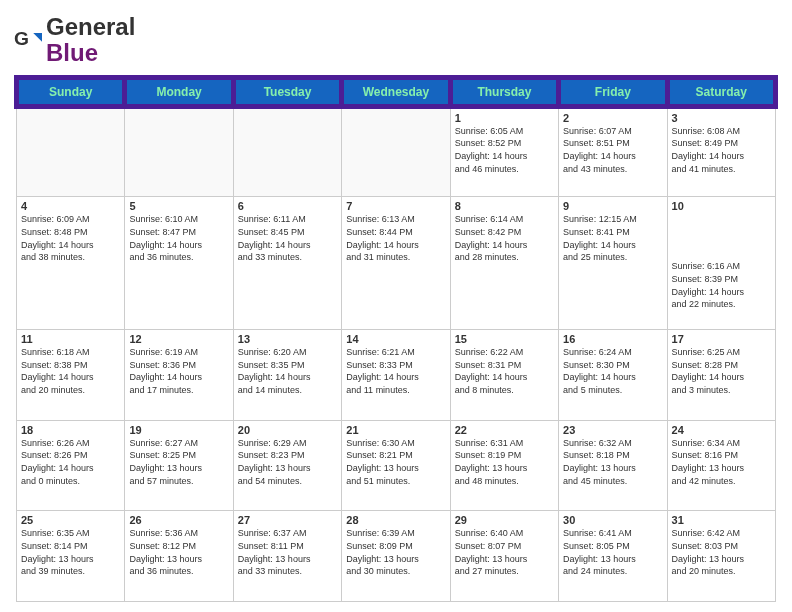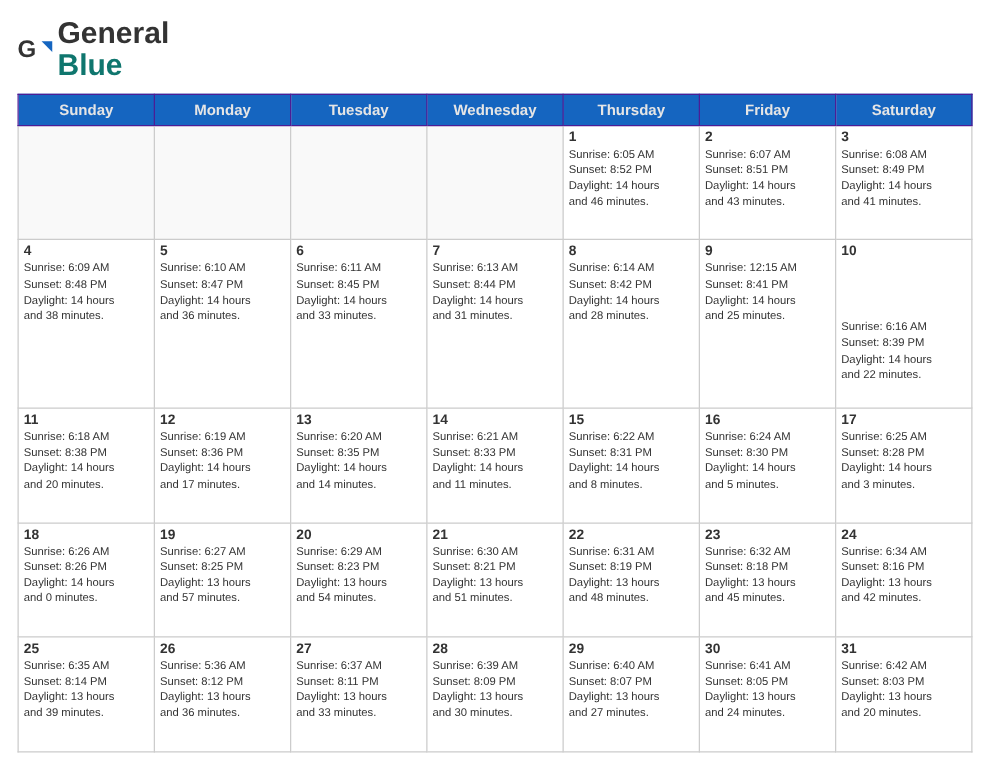--- a/index.html
+++ b/index.html
@@ -28,21 +28,21 @@
       align-items: center;
       margin-top: 4px;
     }
     .logo-text {
       font-size: 24px;
       font-weight: bold;
       color: #333;
       line-height: 1.1;
     }
     .logo-text .general { display: block; }
-    .logo-text .blue { display: block; color: #0f766e; }
+    .logo-text .blue { display: block; color: #701a75; }
     .logo-icon {
       width: 28px;
       height: 28px;
       margin-right: 4px;
     }
     .title-block {
       text-align: right;
     }
     .main-title {
       font-size: 36px;
@@ -55,26 +55,26 @@
       color: #555;
     }
     .calendar {
       flex: 1;
       border-collapse: collapse;
       width: 100%;
       table-layout: fixed;
     }
     .calendar th {
       background-color: #1565c0;
-      color: #e5e5e5;
+      color: #86efac;
       font-size: 12px;
       font-weight: bold;
       padding: 5px 4px;
       text-align: center;
-      border: 1px solid #4c1d95;
+      border: 5px solid #4c1d95;
     }
     .calendar td {
       vertical-align: top;
       border: 1px solid #ccc;
       padding: 3px 4px;
       font-size: 9.5px;
       color: #333;
       background: #fff;
       height: 80px;
     }

